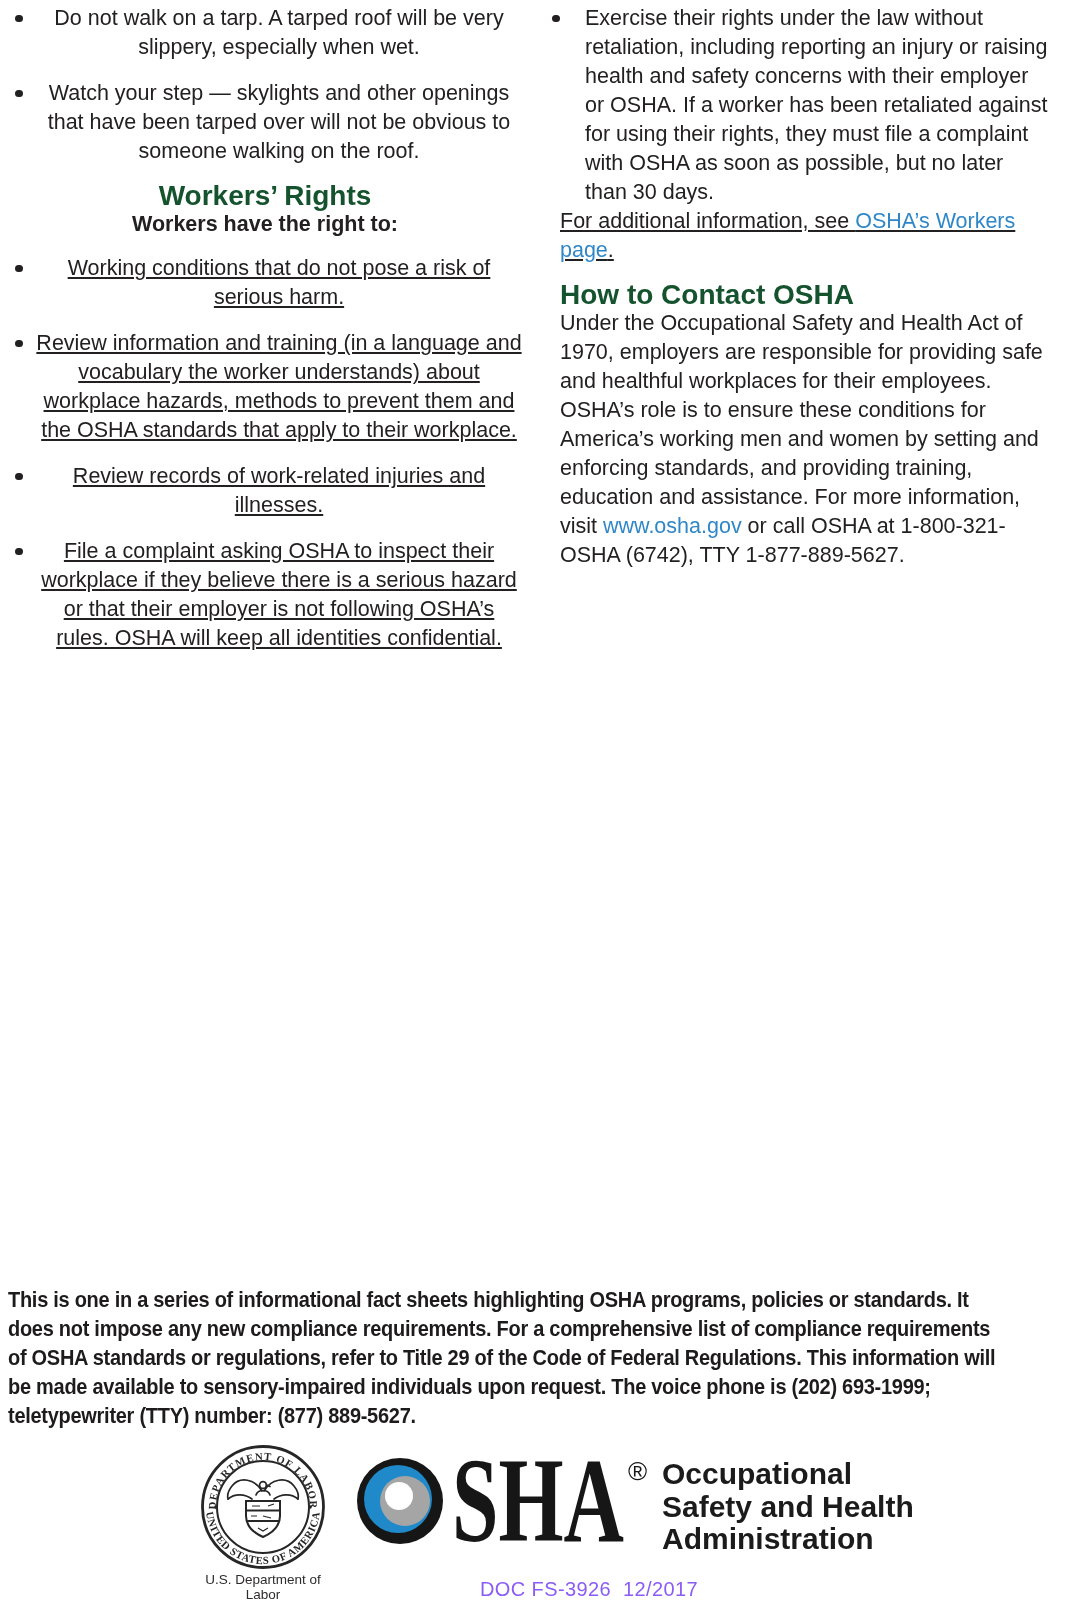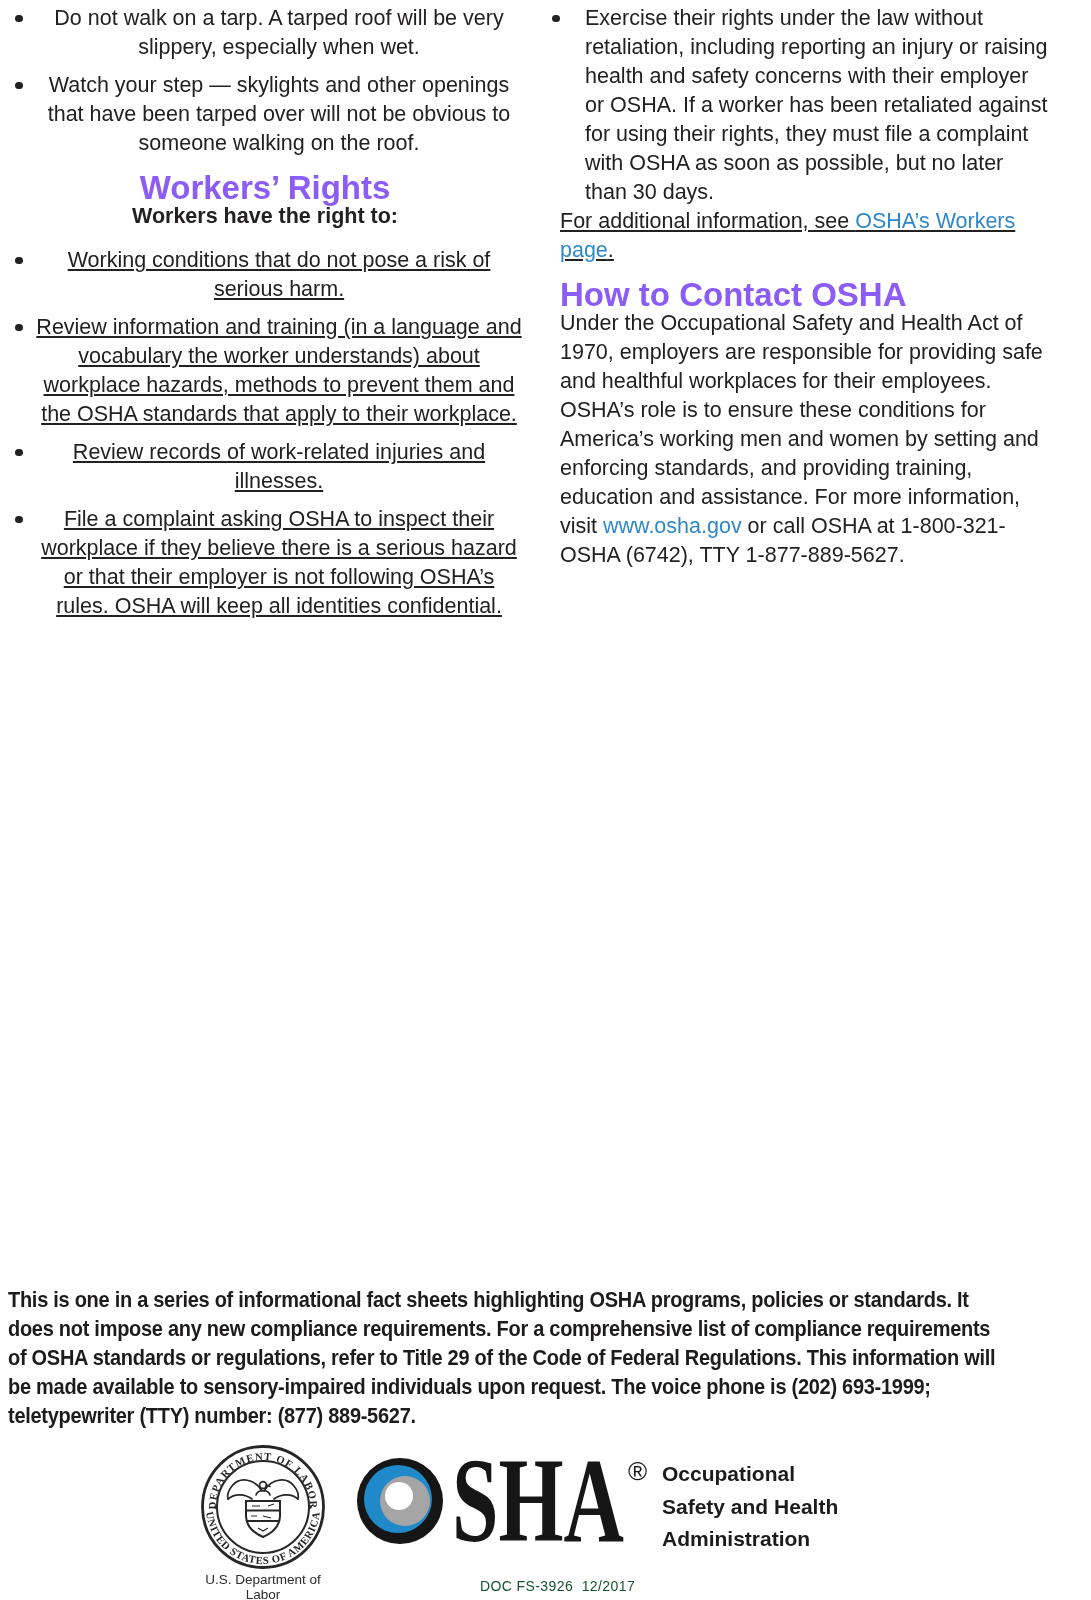--- a/index.html
+++ b/index.html
@@ -16,38 +16,38 @@
   .col-left  { left: 8px;   width: 514px; text-align: center; }
   .col-right { left: 548px; width: 500px; }
 
   ul.bullets { list-style: none; margin: 0; padding: 0; }
   ul.bullets li {
     position: relative;
     padding-left: 28px;
     font-size: 21.5px;
     line-height: 29px;
   }
-  ul.bullets li + li { margin-top: 9px; }
+  ul.bullets li + li { margin-top: 17px; }
   ul.bullets li::before {
     content: "";
     position: absolute;
     left: 7px; top: 10.5px;
     width: 7.5px; height: 7.5px;
     border-radius: 50%;
     background: #232021;
   }
   .col-right ul.bullets li { padding-left: 37px; }
   .col-right ul.bullets li::before { left: 4px; }
 
   h2.blue-heading {
     margin: 15px 0 0 0;
-    font-size: 33px;
+    font-size: 28px;
     line-height: 29px;
     font-weight: 700;
-    color: #8b5cf6;
+    color: #14532d;
   }
   .page p { margin: 0; font-size: 21.5px; line-height: 29px; }
   .intro { margin-top: 10px; font-weight: bold; }
   ul.second { margin-top: 15px; text-decoration: underline; }
   .col-right .para, .col-right h2.blue-heading { margin-left: 12px; }
   .info-para { margin-top: 13px; text-decoration: underline; }
   .contact-body { margin-top: 9px; }
   a.doc-link { color: #2f87c8; text-decoration: none; cursor: pointer; }
 
   .disclaimer {
@@ -69,31 +69,31 @@
     left: 188px; top: 1572px;
     width: 150px;
     text-align: center;
     font-size: 13.5px;
     color: #2e2c2d;
   }
   .osha-logo-svg { position: absolute; left: 356px; top: 1456px; }
   .osha-caption {
     position: absolute;
     left: 662px; top: 1458px;
-    font-size: 21px;
+    font-size: 30px;
     line-height: 32.5px;
     font-weight: 700;
     color: #1b1b1b;
   }
   .doc-number {
     position: absolute;
     left: 480px; top: 1578px;
-    font-size: 14px;
+    font-size: 20px;
     letter-spacing: 0.4px;
-    color: #14532d;
+    color: #8b5cf6;
     white-space: pre;
   }
 </style>
 </head>
 <body>
 
 <div class="page">
 
   <div class="col col-left">
     <ul class="bullets">

